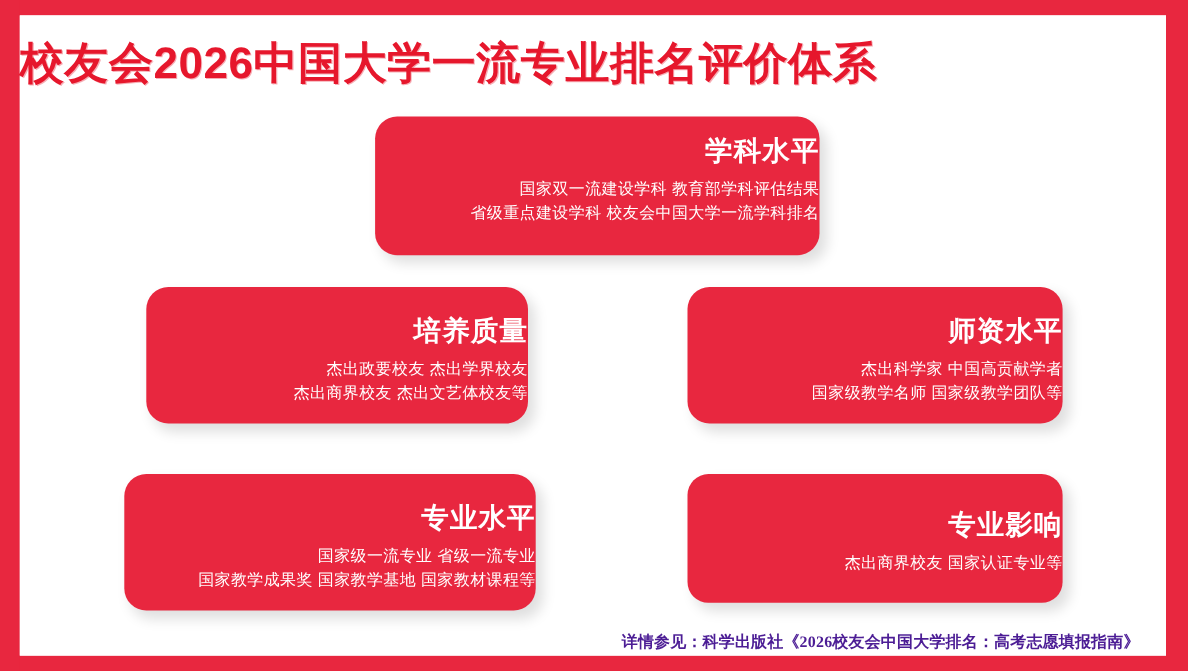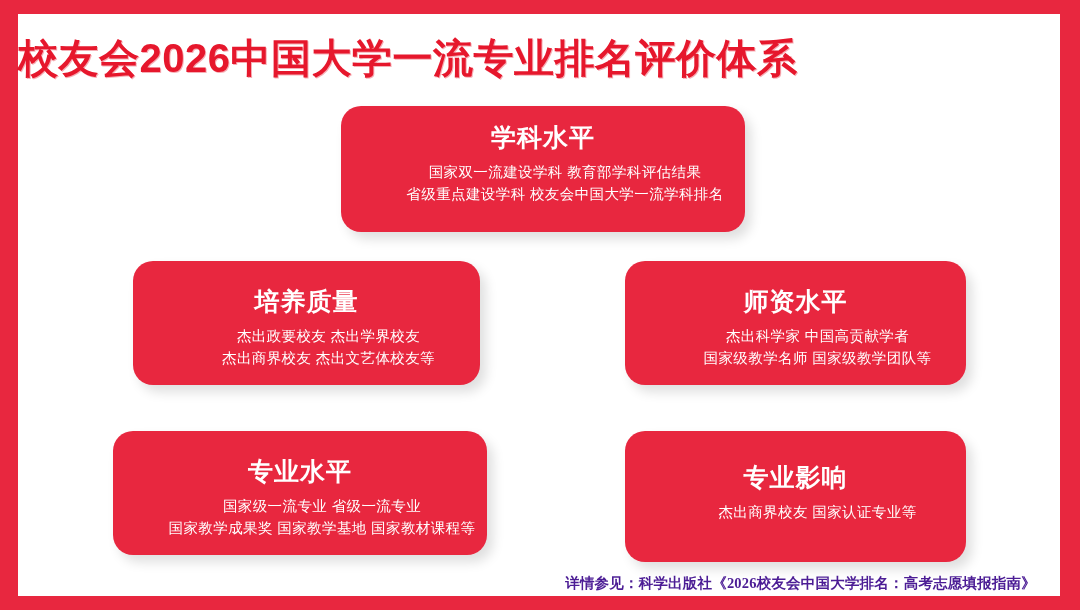--- a/index.html
+++ b/index.html
@@ -57,21 +57,21 @@
     text-shadow: 1px 1px 0 rgba(230,23,44,0.35);
   }
 
   
   .card {
     position: absolute;
     background: #e8273f;
     border-radius: 20px;
     box-shadow: 6px 7px 12px rgba(0,0,0,0.13);
     color: #ffffff;
-    text-align: center;
+    text-align: right;
     box-sizing: border-box;
     overflow: hidden;
   }
   .card-title {
     font-size: 25px;
     font-weight: bold;
     line-height: 1.15;
     letter-spacing: 1px;
   }
   .card-lines {
@@ -82,21 +82,21 @@
     letter-spacing: 0.4px;
     padding-left: 44px;
   }
   .card-lines div { white-space: nowrap; }
 
   
   #card-0 { left: 323px; top: 92px;  width: 404px; height: 126px; padding-top: 17px; }
   #card-1 { left: 95px;  top: 247px; width: 347px; height: 124px; padding-top: 26px; margin-left: 20px; }
   #card-2 { left: 607px; top: 247px; width: 341px; height: 124px; padding-top: 26px; }
   #card-3 { left: 95px;  top: 417px; width: 374px; height: 124px; padding-top: 26px; }
-  #card-4 { left: 607px; top: 417px; width: 341px; height: 131px; padding-top: 32px; }
+  #card-4 { left: 607px; top: 417px; width: 341px; height: 117px; padding-top: 32px; border-radius: 19px; }
 
   
   .footnote {
     position: absolute;
     right: 24px;
     top: 560px;
     color: #4c1d95;
     font-family: "Liberation Serif", "DejaVu Serif", serif;
     font-size: 14.5px;
     font-weight: bold;

